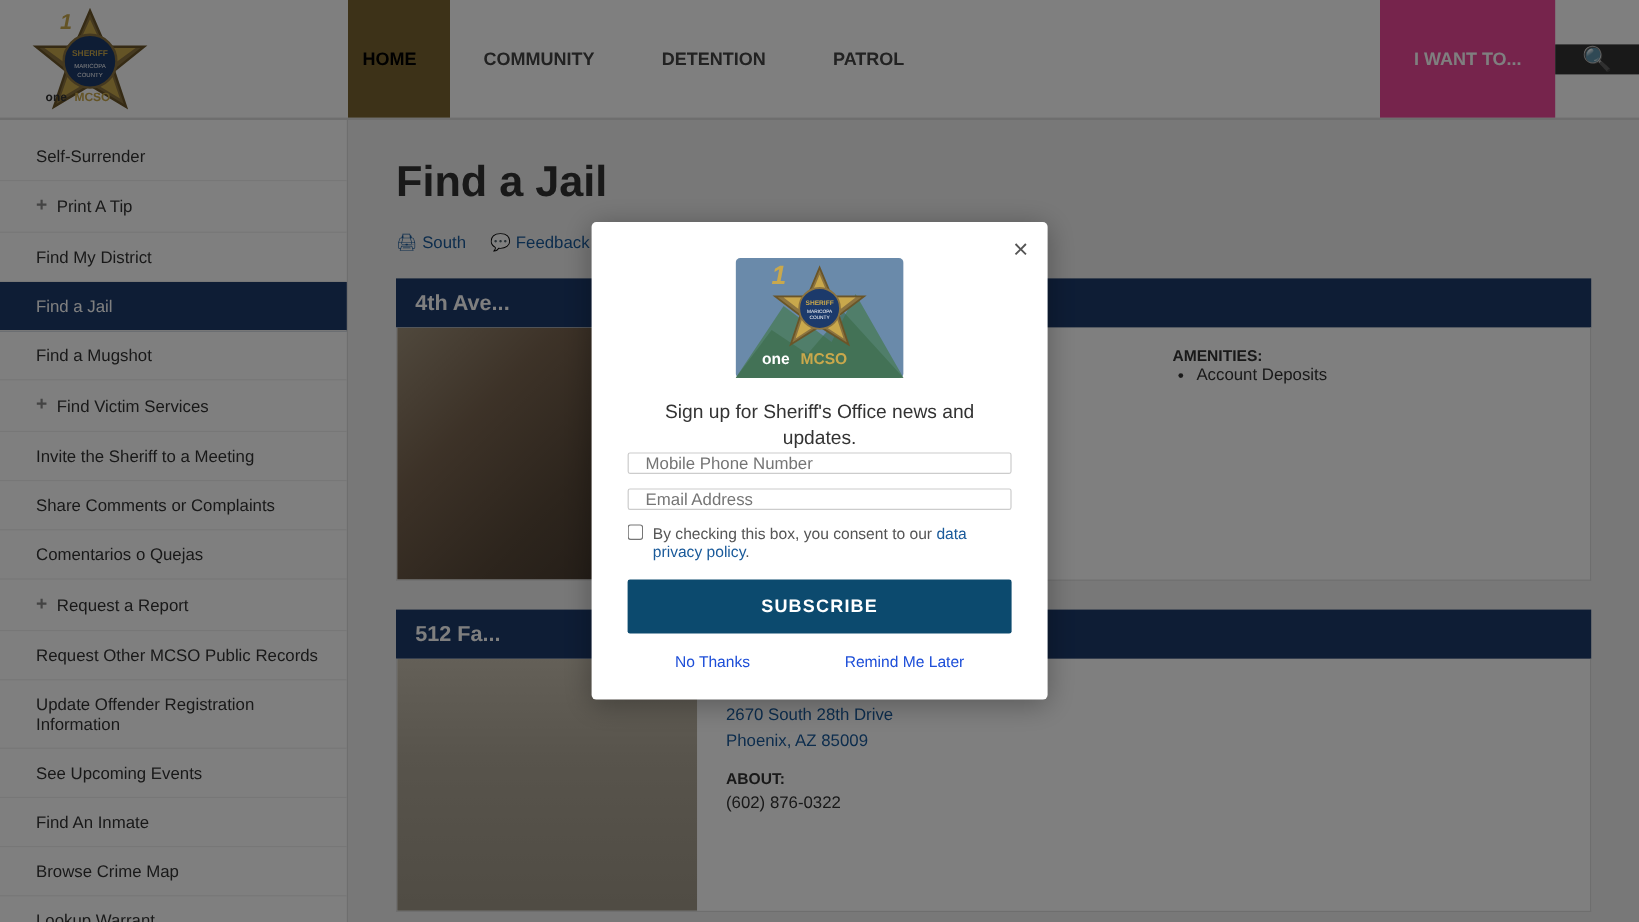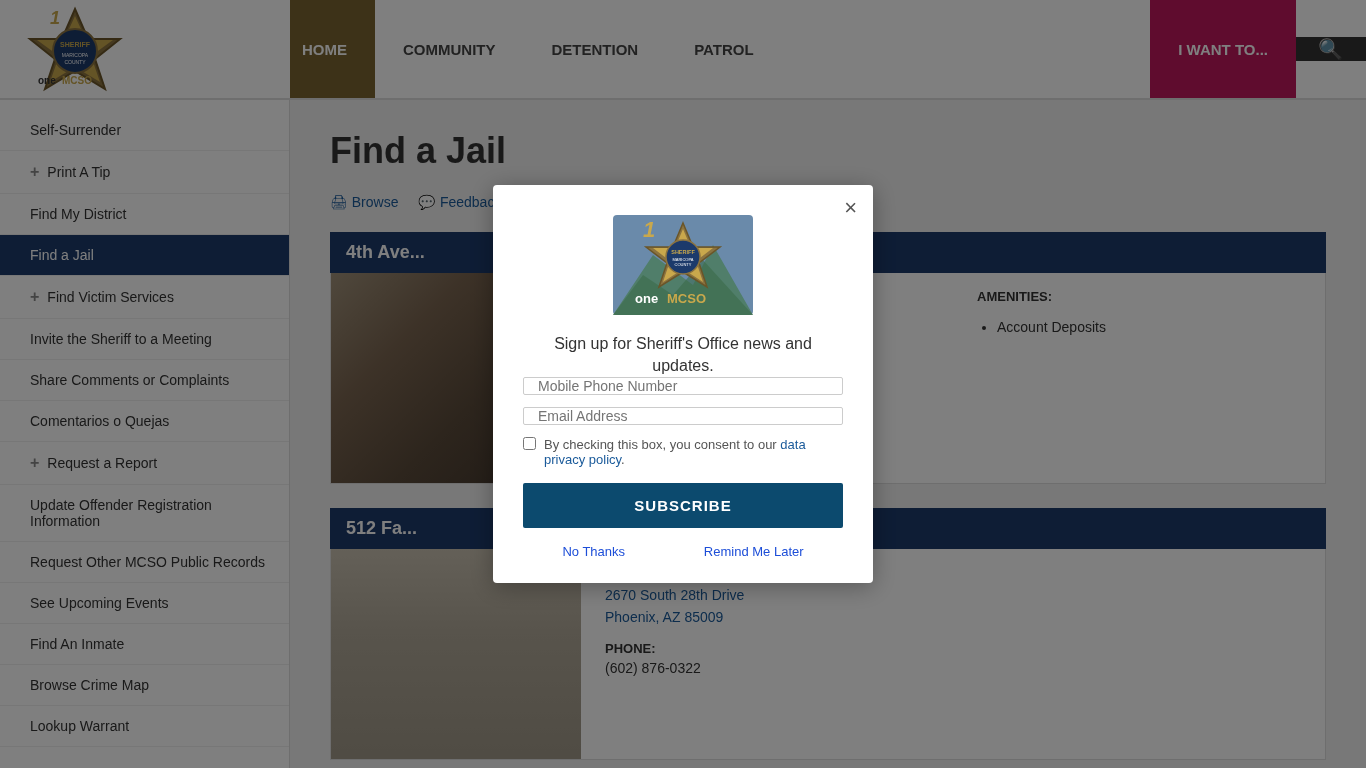--- a/index.html
+++ b/index.html
@@ -43,25 +43,25 @@
       color: #444;
       text-decoration: none;
       cursor: pointer;
       white-space: nowrap;
       height: 100%;
       border: none;
       background: transparent;
     }
     .nav-item.active {
       background: #7a6531;
-      color: #ffffff;
+      color: #000000;
       padding-left: 12px;
     }
     .nav-item.i-want {
-      background: #be185d;
+      background: #ec4899;
       color: #fff;
       margin-left: auto;
     }
     .search-btn {
       background: #333;
       color: #fff;
       width: 70px;
       display: flex;
       align-items: center;
       justify-content: center;
@@ -200,21 +200,21 @@
     }
     .info-value {
       font-size: 14px;
       color: #333;
       margin-bottom: 12px;
     }
     .amenities-title {
       font-weight: 700;
       font-size: 13px;
       color: #333;
-      margin-bottom: 15px;
+      margin-bottom: 0;
     }
     .amenities-list {
       list-style: disc;
       padding-left: 20px;
       font-size: 14px;
       color: #333;
     }
 
     
     .modal-overlay {
@@ -345,41 +345,44 @@
       <span class="plus">+</span>
       <span>Print A Tip</span>
     </div>
     <div class="sidebar-item">
       <span>Find My District</span>
     </div>
     <div class="sidebar-item active">
       <span>Find a Jail</span>
     </div>
     <div class="sidebar-item">
+      <span>Find a Mugshot</span>
+    </div>
+    <div class="sidebar-item">
       <span class="plus">+</span>
       <span>Find Victim Services</span>
     </div>
     <div class="sidebar-item">
       <span>Invite the Sheriff to a Meeting</span>
     </div>
     <div class="sidebar-item">
       <span>Share Comments or Complaints</span>
     </div>
     <div class="sidebar-item">
       <span>Comentarios o Quejas</span>
     </div>
     <div class="sidebar-item">
       <span class="plus">+</span>
       <span>Request a Report</span>
     </div>
     <div class="sidebar-item">
+      <span>Request Other MCSO Public Records</span>
+    </div>
+    <div class="sidebar-item">
       <span>Update Offender Registration Information</span>
-    </div>
-    <div class="sidebar-item">
-      <span>Request Other MCSO Public Records</span>
     </div>
     <div class="sidebar-item">
       <span>See Upcoming Events</span>
     </div>
     <div class="sidebar-item">
       <span>Find An Inmate</span>
     </div>
     <div class="sidebar-item">
       <span>Browse Crime Map</span>
     </div>
@@ -387,21 +390,21 @@
       <span>Lookup Warrant</span>
     </div>
   </aside>
 
   <main class="main">
     <h1 class="page-title">Find a Jail</h1>
 
     <div class="toolbar">
       <a href="#">
         <span>🖨</span>
-        <span>Browse</span>
+        <span>South</span>
       </a>
       <a href="#">
         <span>💬</span>
         <span>Feedback</span>
       </a>
       <a href="#">
         <span>➕</span>
         <span>Share &amp; Bookmark</span>
       </a>
       <span>Font Size:</span>
@@ -446,21 +449,21 @@
           <div class="jail-image-placeholder2"></div>
         </div>
         <div class="jail-info">
           <div class="info-label">ADDRESS:</div>
           <div class="info-value">
             <a href="#">
               <span>2670 South 28th Drive</span><br>
               <span>Phoenix, AZ 85009</span>
             </a>
           </div>
-          <div class="info-label">PHONE:</div>
+          <div class="info-label">ABOUT:</div>
           <div class="info-value">(602) 876-0322</div>
         </div>
       </div>
     </div>
   </main>
 </div>
 
 <div class="modal-overlay">
   <div class="modal">
     <button class="modal-close">×</button>

